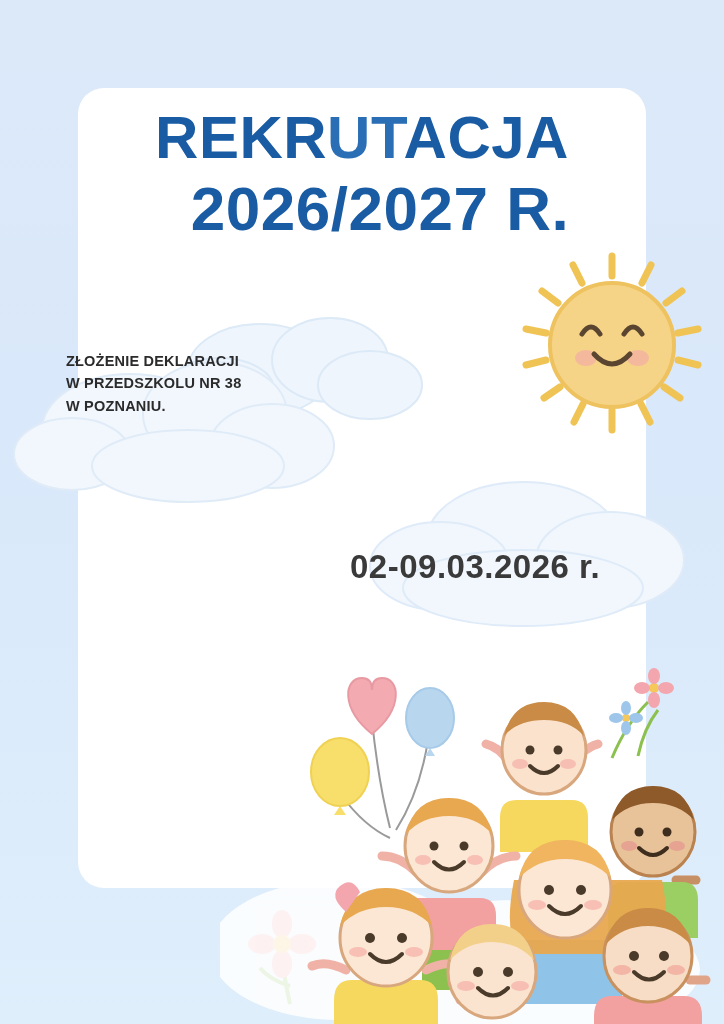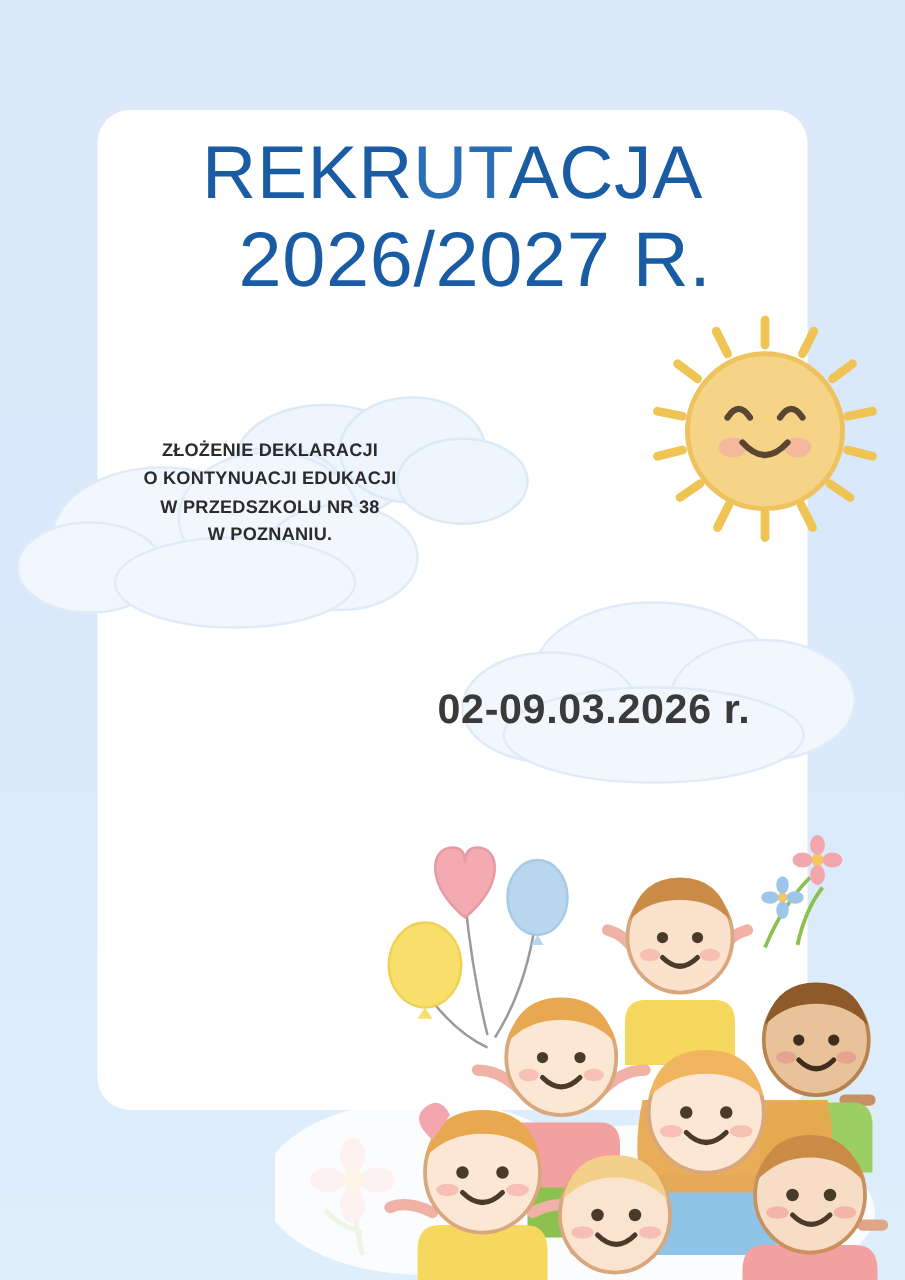--- a/index.html
+++ b/index.html
@@ -35,21 +35,21 @@
   }
 
   
   .title-block {
     position: absolute;
     left: 78px;
     top: 106px;
     width: 568px;
     text-align: center;
     color: #1f5d9e;
-    font-weight: normal;
+    font-weight: bold;
     letter-spacing: 0.5px;
     line-height: 1.06;
   }
   .title-line1 {
     font-size: 60px;
     color: #1a5ca3;
   }
   .title-line1 .accent { color: #2a6fb5; }
   .title-line2 {
     font-size: 62px;
@@ -64,21 +64,21 @@
     pointer-events: none;
   }
   .cloud svg { display: block; }
 
   
   .decl-text {
     position: absolute;
     left: 66px;
     top: 350px;
     width: 300px;
-    text-align: center;
+    text-align: left;
     color: #2b2b2b;
     font-weight: bold;
     font-size: 14.5px;
     line-height: 1.55;
     letter-spacing: 0.2px;
   }
 
   
   .date-text {
     position: absolute;
@@ -192,21 +192,20 @@
         <ellipse cx="205" cy="84" rx="72" ry="52"></ellipse>
         <ellipse cx="262" cy="116" rx="62" ry="42"></ellipse>
         <ellipse cx="62" cy="124" rx="58" ry="36"></ellipse>
         <ellipse cx="178" cy="136" rx="96" ry="36"></ellipse>
       </g>
     </svg>
   </div>
 
   <div class="decl-text">
     <div>ZŁOŻENIE DEKLARACJI</div>
-    <div>O KONTYNUACJI EDUKACJI</div>
     <div>W PRZEDSZKOLU NR 38</div>
     <div>W POZNANIU.</div>
   </div>
 
   <div class="cloud" style="left:348px; top:448px;">
     <svg viewBox="0 0 350 200" width="350" height="200">
       <g fill="#f1f7fd" stroke="#dfebf8" stroke-width="2">
         <ellipse cx="175" cy="92" rx="96" ry="58"></ellipse>
         <ellipse cx="92" cy="118" rx="70" ry="44"></ellipse>
         <ellipse cx="262" cy="112" rx="74" ry="48"></ellipse>

